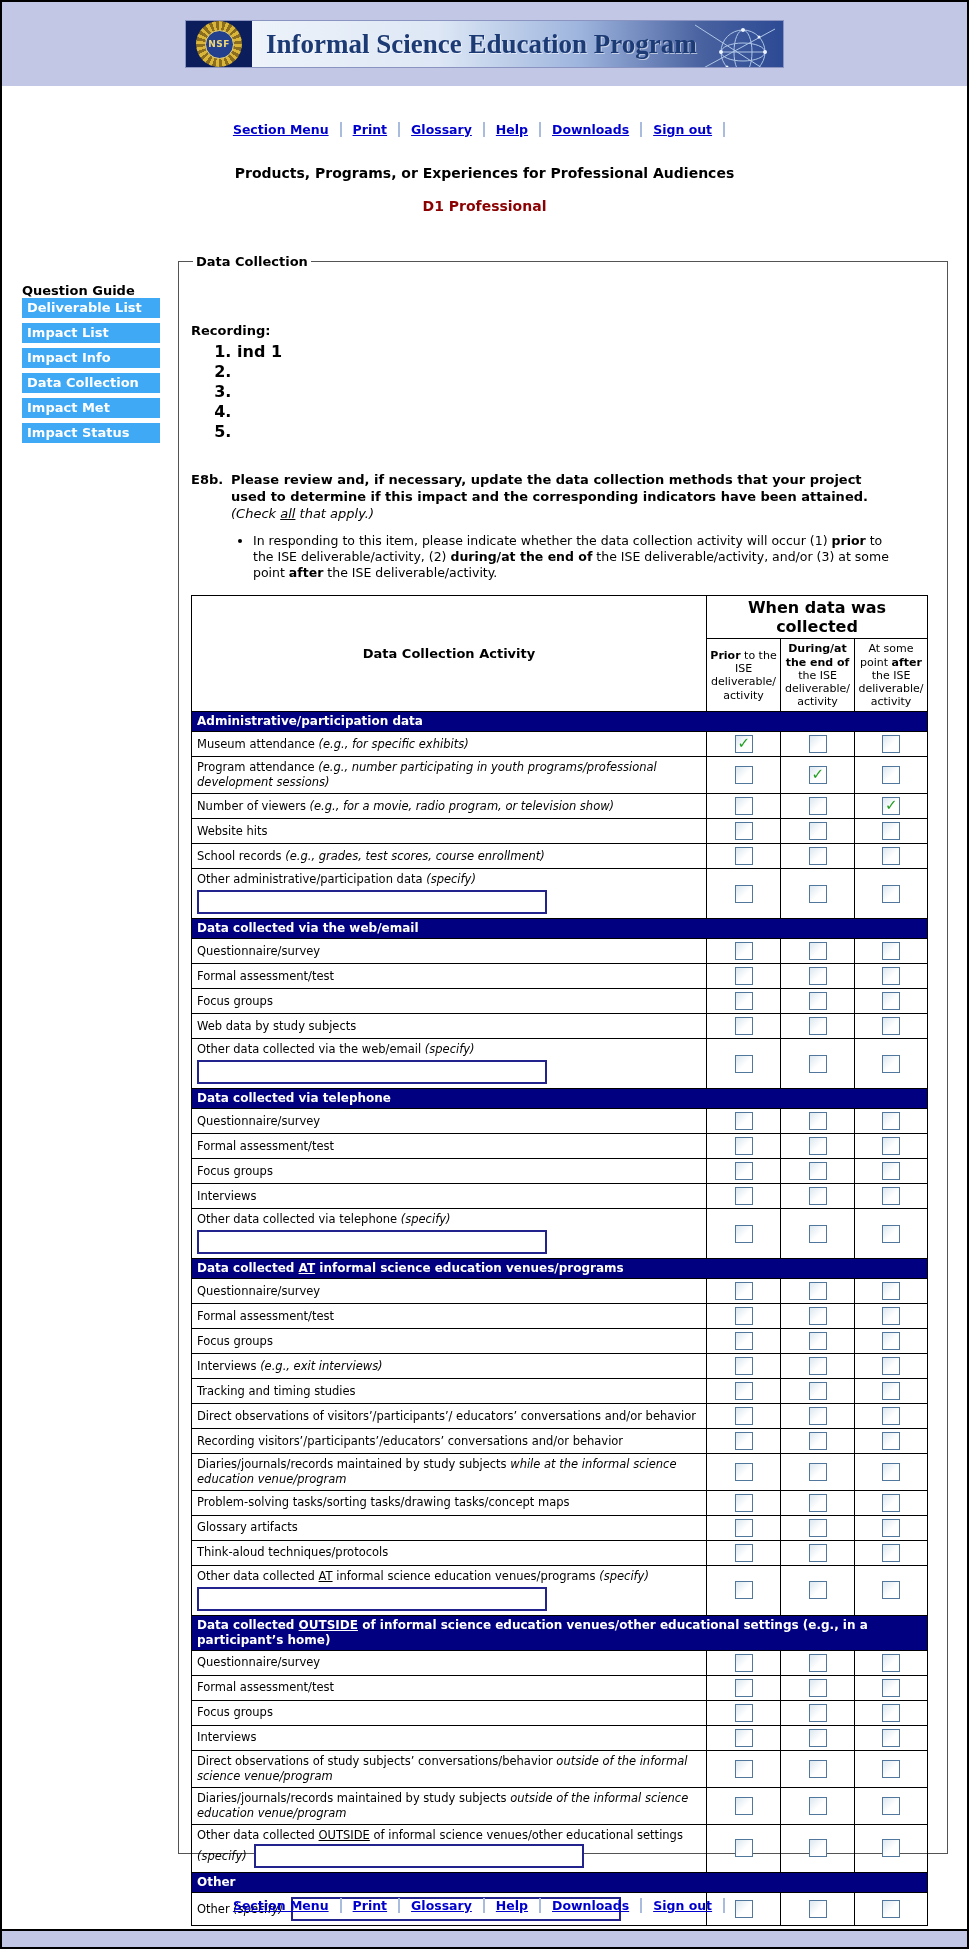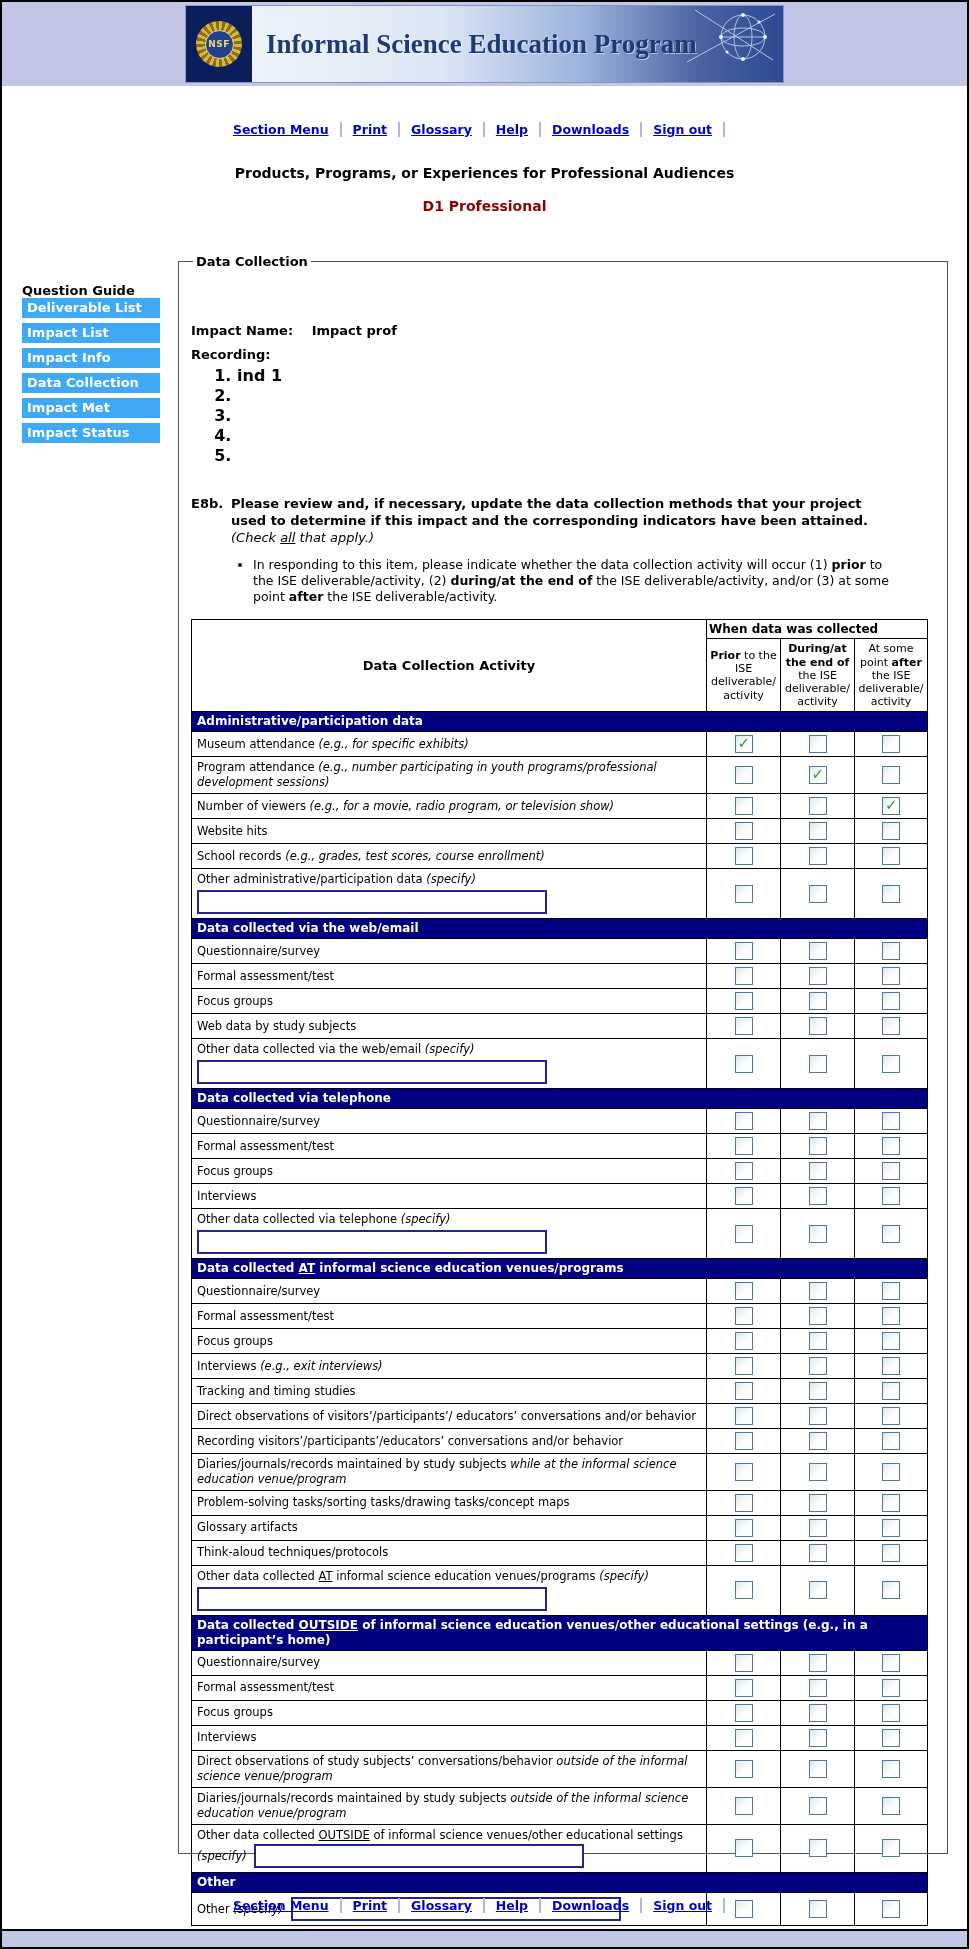--- a/index.html
+++ b/index.html
@@ -1,21 +1,21 @@
 <!DOCTYPE html>
 <html><head>
 <meta charset="utf-8">
 <style>
   html,body{margin:0;padding:0;background:#fff;}
   .page{position:relative;width:969px;height:1949px;box-sizing:border-box;
         border:2px solid #000;background:#fff;overflow:hidden;
         font-family:"DejaVu Sans",sans-serif;color:#000;}
   
   .banner{height:84px;background:#c2c7e5;display:flex;align-items:center;justify-content:center;}
-  .header-img{width:597px;height:76px;display:flex;box-shadow:0 0 0 1px #8b93c0;}
+  .header-img{width:597px;height:46px;display:flex;box-shadow:0 0 0 1px #8b93c0;}
   .nsf-box{width:66px;background:#0b1e5b;display:flex;align-items:center;justify-content:center;}
   .nsf-seal{width:46px;height:46px;border-radius:50%;
             background:repeating-conic-gradient(#d9b53a 0 9deg,#8a6d1f 9deg 18deg);
             display:flex;align-items:center;justify-content:center;}
   .nsf-core{width:27px;height:27px;border-radius:50%;background:#23408f;color:#f0d878;
             font-size:9px;font-weight:bold;display:flex;align-items:center;justify-content:center;
             border:1px solid #f0d878;letter-spacing:.5px;}
   .header-main{flex:1;position:relative;overflow:hidden;
             background:linear-gradient(90deg,#eef3fa 0%,#dde7f5 35%,#9db4dd 62%,#48619f 85%,#2c4a94 100%);padding-left:32px;}
   .header-title{position:absolute;left:14px;top:50%;transform:translateY(-50%);
@@ -47,21 +47,21 @@
   
   .question{display:flex;margin-top:30px;font-size:13px;line-height:1.3;}
   .q-num{font-weight:bold;width:40px;flex:none;}
   .q-text{width:660px;}
   ul.q-bullet{margin:10px 0 0 0;padding-left:62px;font-size:12.5px;line-height:1.3;}
   ul.q-bullet li{padding-right:40px;}
   
   table.dc{border-collapse:collapse;margin-top:14px;width:736px;table-layout:fixed;}
   table.dc th,table.dc td{border:1px solid #000;}
   th.act-head{font-size:13px;font-weight:bold;text-align:center;vertical-align:middle;}
-  th.when-head{font-size:12px;font-weight:bold;text-align:left;padding:2px;}
+  th.when-head{font-size:16px;font-weight:bold;text-align:center;padding:2px;}
   th.sub-head{font-size:11px;font-weight:normal;text-align:center;vertical-align:middle;
               white-space:pre-line;line-height:1.2;padding:3px 1px;}
   tr.section-row td{background:#000080;color:#fff;font-weight:bold;font-size:12px;
               padding:2px 5px;line-height:1.25;}
   td.label-cell{font-size:11.5px;padding:3px 5px;line-height:1.3;}
   td.check-cell{text-align:center;vertical-align:middle;padding:2px;}
   .cb{width:16px;height:16px;margin:1px auto;background:linear-gradient(135deg,#dce8f0,#ffffff 55%);
       border:1px solid #51789c;position:relative;cursor:pointer;}
   .cb.checked::after{content:"\2713";position:absolute;left:2px;top:-2px;color:#1e9e1e;
       font-weight:bold;font-size:15px;}
@@ -126,24 +126,20 @@
         <div class="side-btn">Data Collection</div>
         <div class="side-btn">Impact Met</div>
         <div class="side-btn">Impact Status</div>
       </div>
   </div>
 
   <fieldset class="main">
     <legend>Data Collection</legend>
 
     <div class="impact-block">
-      <div class="impact-row">
-        <span>Impact Name:</span>
-        <span class="val">Impact prof</span>
-      </div>
       <div class="indicators-label">Recording:</div>
       <ol class="indicators">
           <li>ind 1</li>
           <li></li>
           <li></li>
           <li></li>
           <li></li>
         </ol>
     </div>
 

